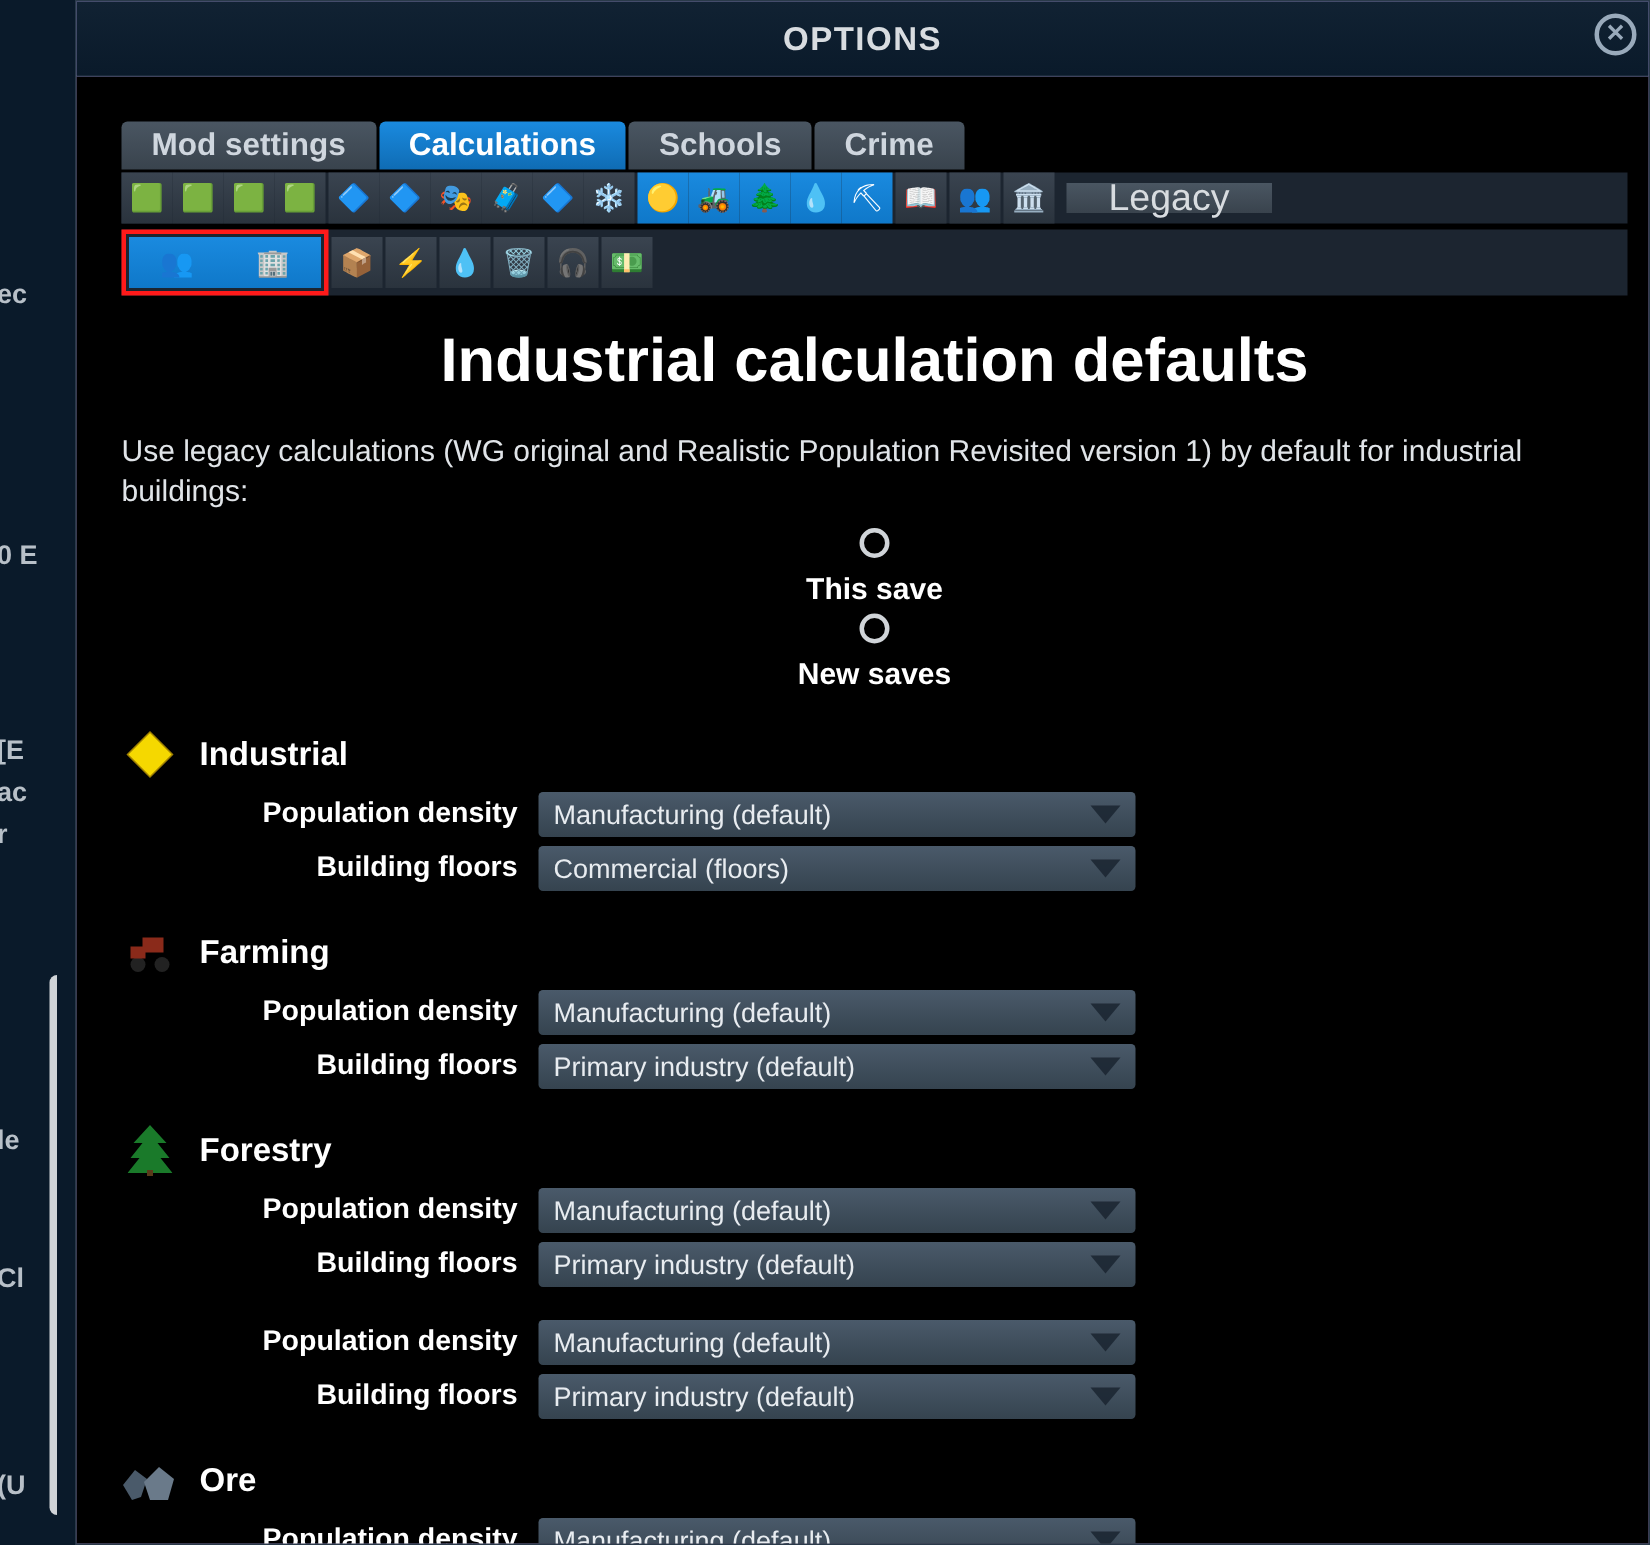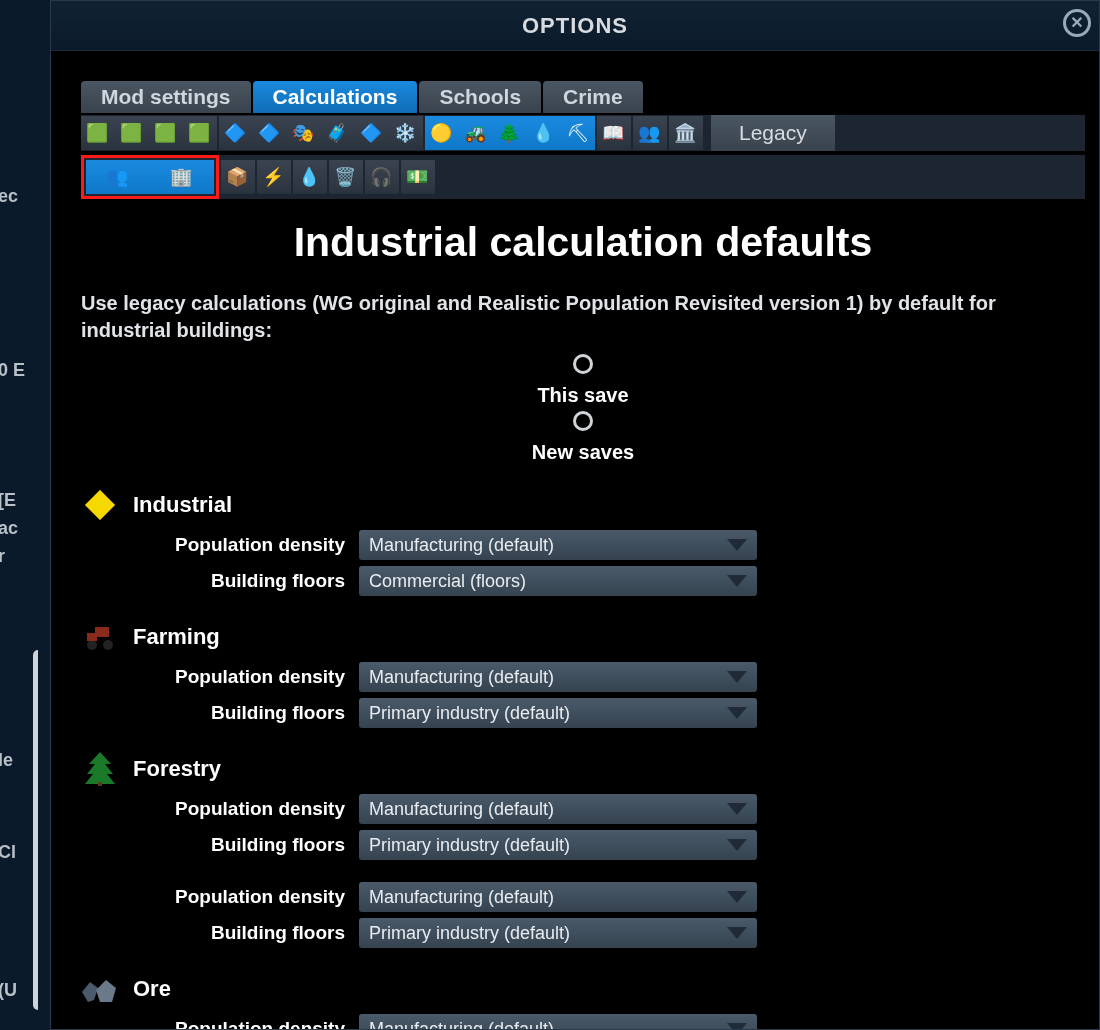--- a/index.html
+++ b/index.html
@@ -100,24 +100,24 @@
     gap: 0;
   }
   .icon-group.active .icon-btn,
   .icon-btn.active {
     background: linear-gradient(to bottom, #1a8adf, #0f78c9);
   }
   .legacy-btn {
     background: linear-gradient(to bottom, #4a5662, #39434d);
     color: #d8dce0;
     padding: 4px 28px;
-    font-size: 21px;
+    font-size: 25px;
     cursor: pointer;
     margin-left: 6px;
-    height: 36px;
+    height: 20px;
     display: flex;
     align-items: center;
   }
   .icon-row-2 {
     margin-top: 4px;
   }
   .highlight-box {
     border: 3px solid #ff1a1a;
     display: flex;
     padding: 2px;
@@ -130,21 +130,21 @@
   h1.page-title {
     text-align: center;
     font-size: 41px;
     font-weight: 700;
     margin: 20px 0 24px;
     color: #fff;
   }
   .desc {
     font-size: 20px;
     color: #e0e4e8;
-    font-weight: 700;
+    font-weight: 400;
     margin-bottom: 10px;
     line-height: 1.35;
   }
   .radio-row {
     display: flex;
     align-items: center;
     gap: 10px;
     margin: 4px 0;
     font-size: 20px;
     font-weight: 600;

